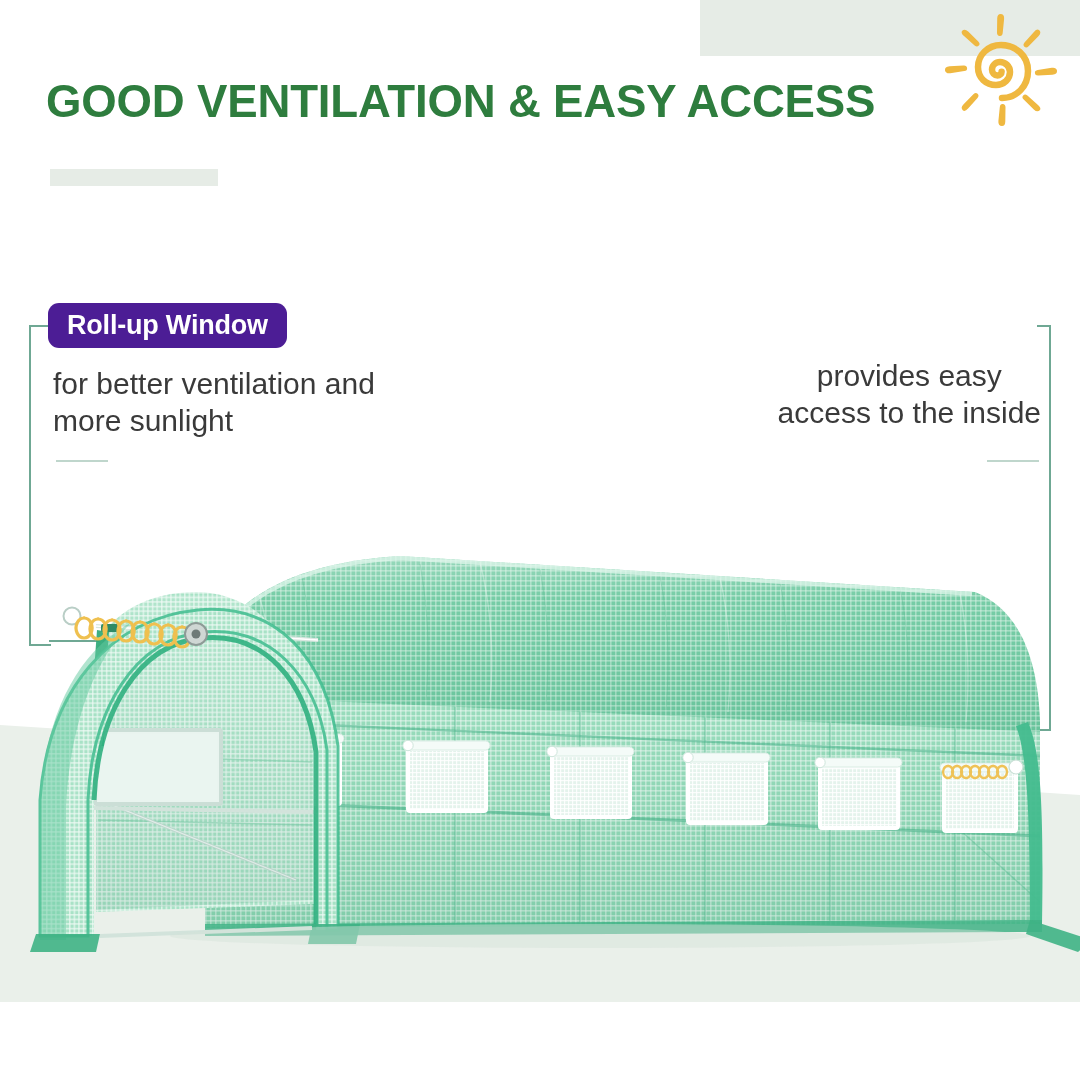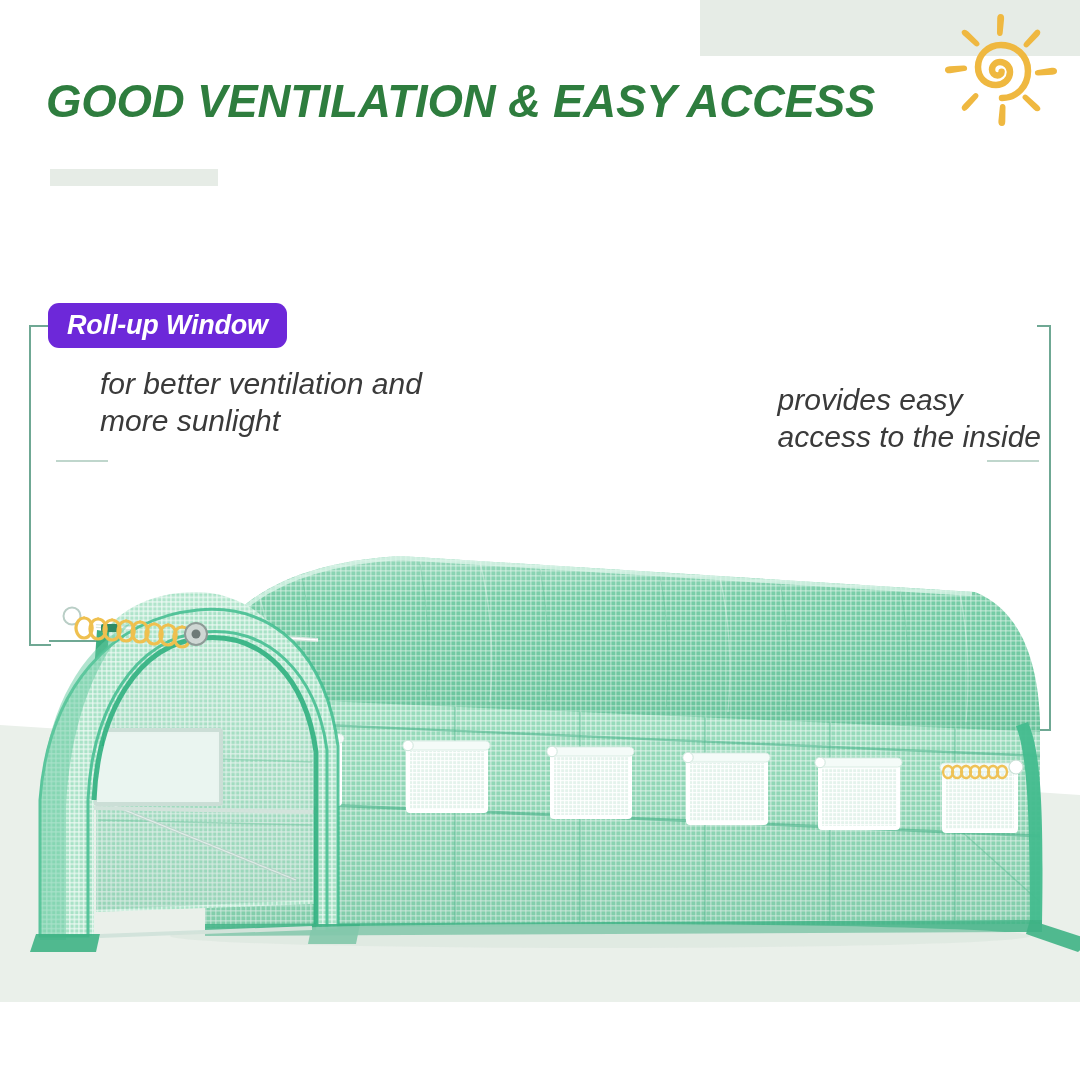--- a/index.html
+++ b/index.html
@@ -3,21 +3,21 @@
 <meta charset="utf-8">
 <style>
   html,body{margin:0;padding:0;}
   body{
     width:1080px;height:1080px;
     background:#ffffff;
     font-family:"Liberation Sans", sans-serif;
     overflow:hidden;
     position:relative;
   }
-  #stage{position:absolute;inset:0;width:1080px;height:1080px;overflow:hidden;background:#fff;font-style:italic;}
+  #stage{position:absolute;inset:0;width:1080px;height:1080px;overflow:hidden;background:#fff;}
 
   
   .top-band{
     position:absolute;left:700px;top:0;width:380px;height:56px;
     background:#E6ECE6;
   }
 
   
   .sun-wrap{position:absolute;left:938px;top:6px;width:128px;height:128px;}
   .sun-wrap svg{display:block;width:128px;height:128px;}
@@ -35,21 +35,21 @@
     line-height:1.05;
   }
   .title-accent{
     position:absolute;left:50px;top:169px;width:168px;height:17px;
     background:#E6ECE6;
   }
 
   
   .chip{
     position:absolute;
-    background:#6d28d9;
+    background:#4c1d95;
     border-radius:11px;
     color:#ffffff;
     font-size:27px;
     font-weight:bold;
     letter-spacing:-0.2px;
     display:flex;align-items:center;
     padding:0 19px;
     height:45px;
     box-sizing:border-box;
     white-space:nowrap;
@@ -58,22 +58,22 @@
   .chip-right{right:39px;top:303px;}
 
   .desc{
     position:absolute;
     color:#3A3A3A;
     font-size:30px;
     font-weight:300;
     line-height:1.23;
     white-space:pre-line;
   }
-  .desc-left{left:53px;top:366px;text-align:left;margin-left:47px;}
-  .desc-right{right:39px;top:382px;text-align:left;}
+  .desc-left{left:53px;top:366px;text-align:left;}
+  .desc-right{right:39px;top:358px;text-align:center;}
 
   .rule{
     position:absolute;height:2px;background:#BFD6CC;
   }
   .rule-left{left:56px;top:460px;width:52px;}
   .rule-right{right:41px;top:460px;width:52px;}
 
   
   .conn{position:absolute;background:none;border-color:#6FA894;border-style:solid;}
   .conn-left{

